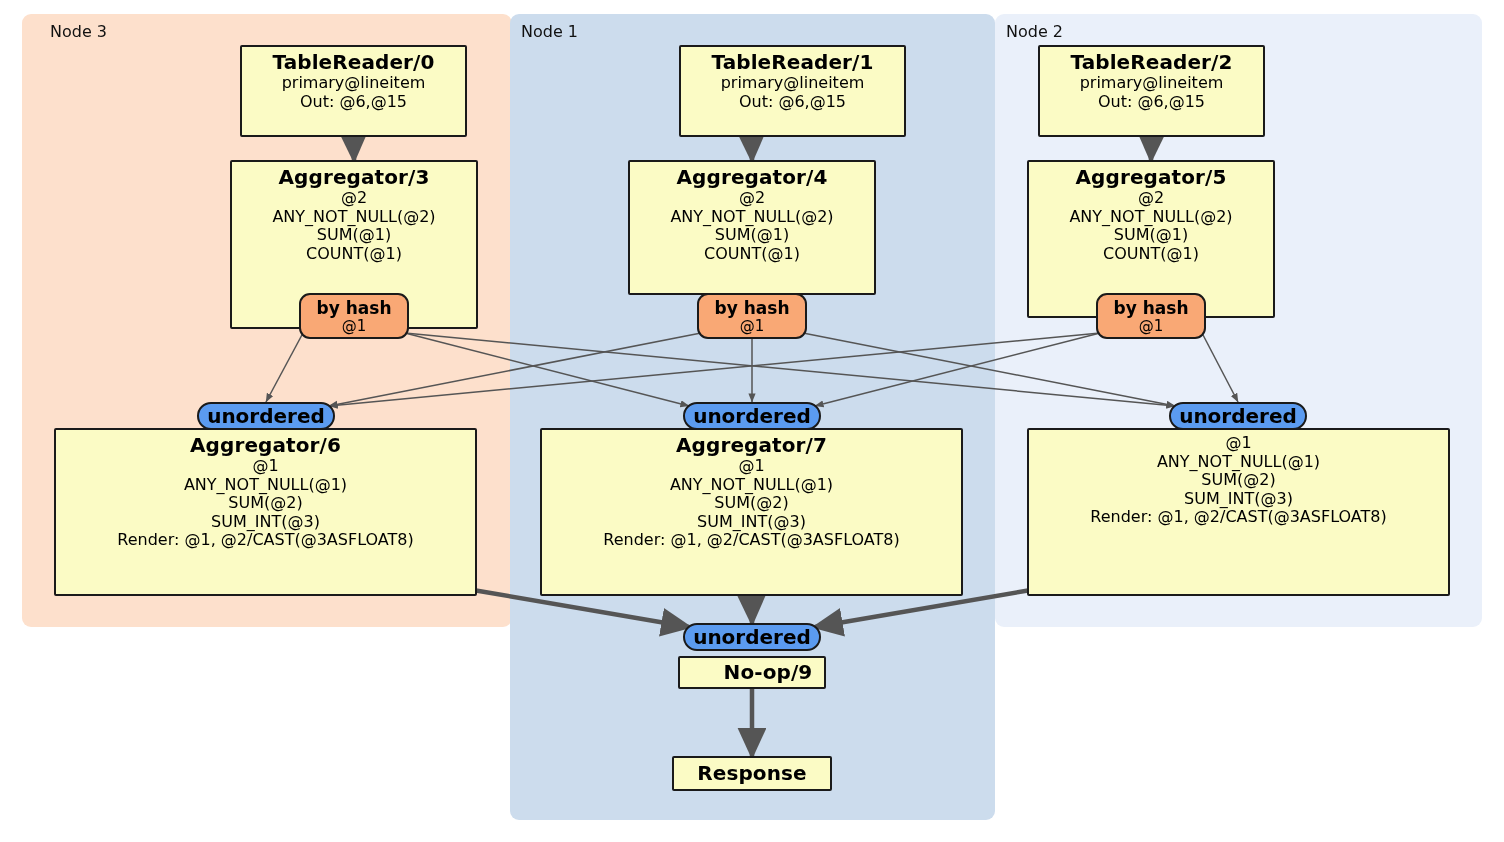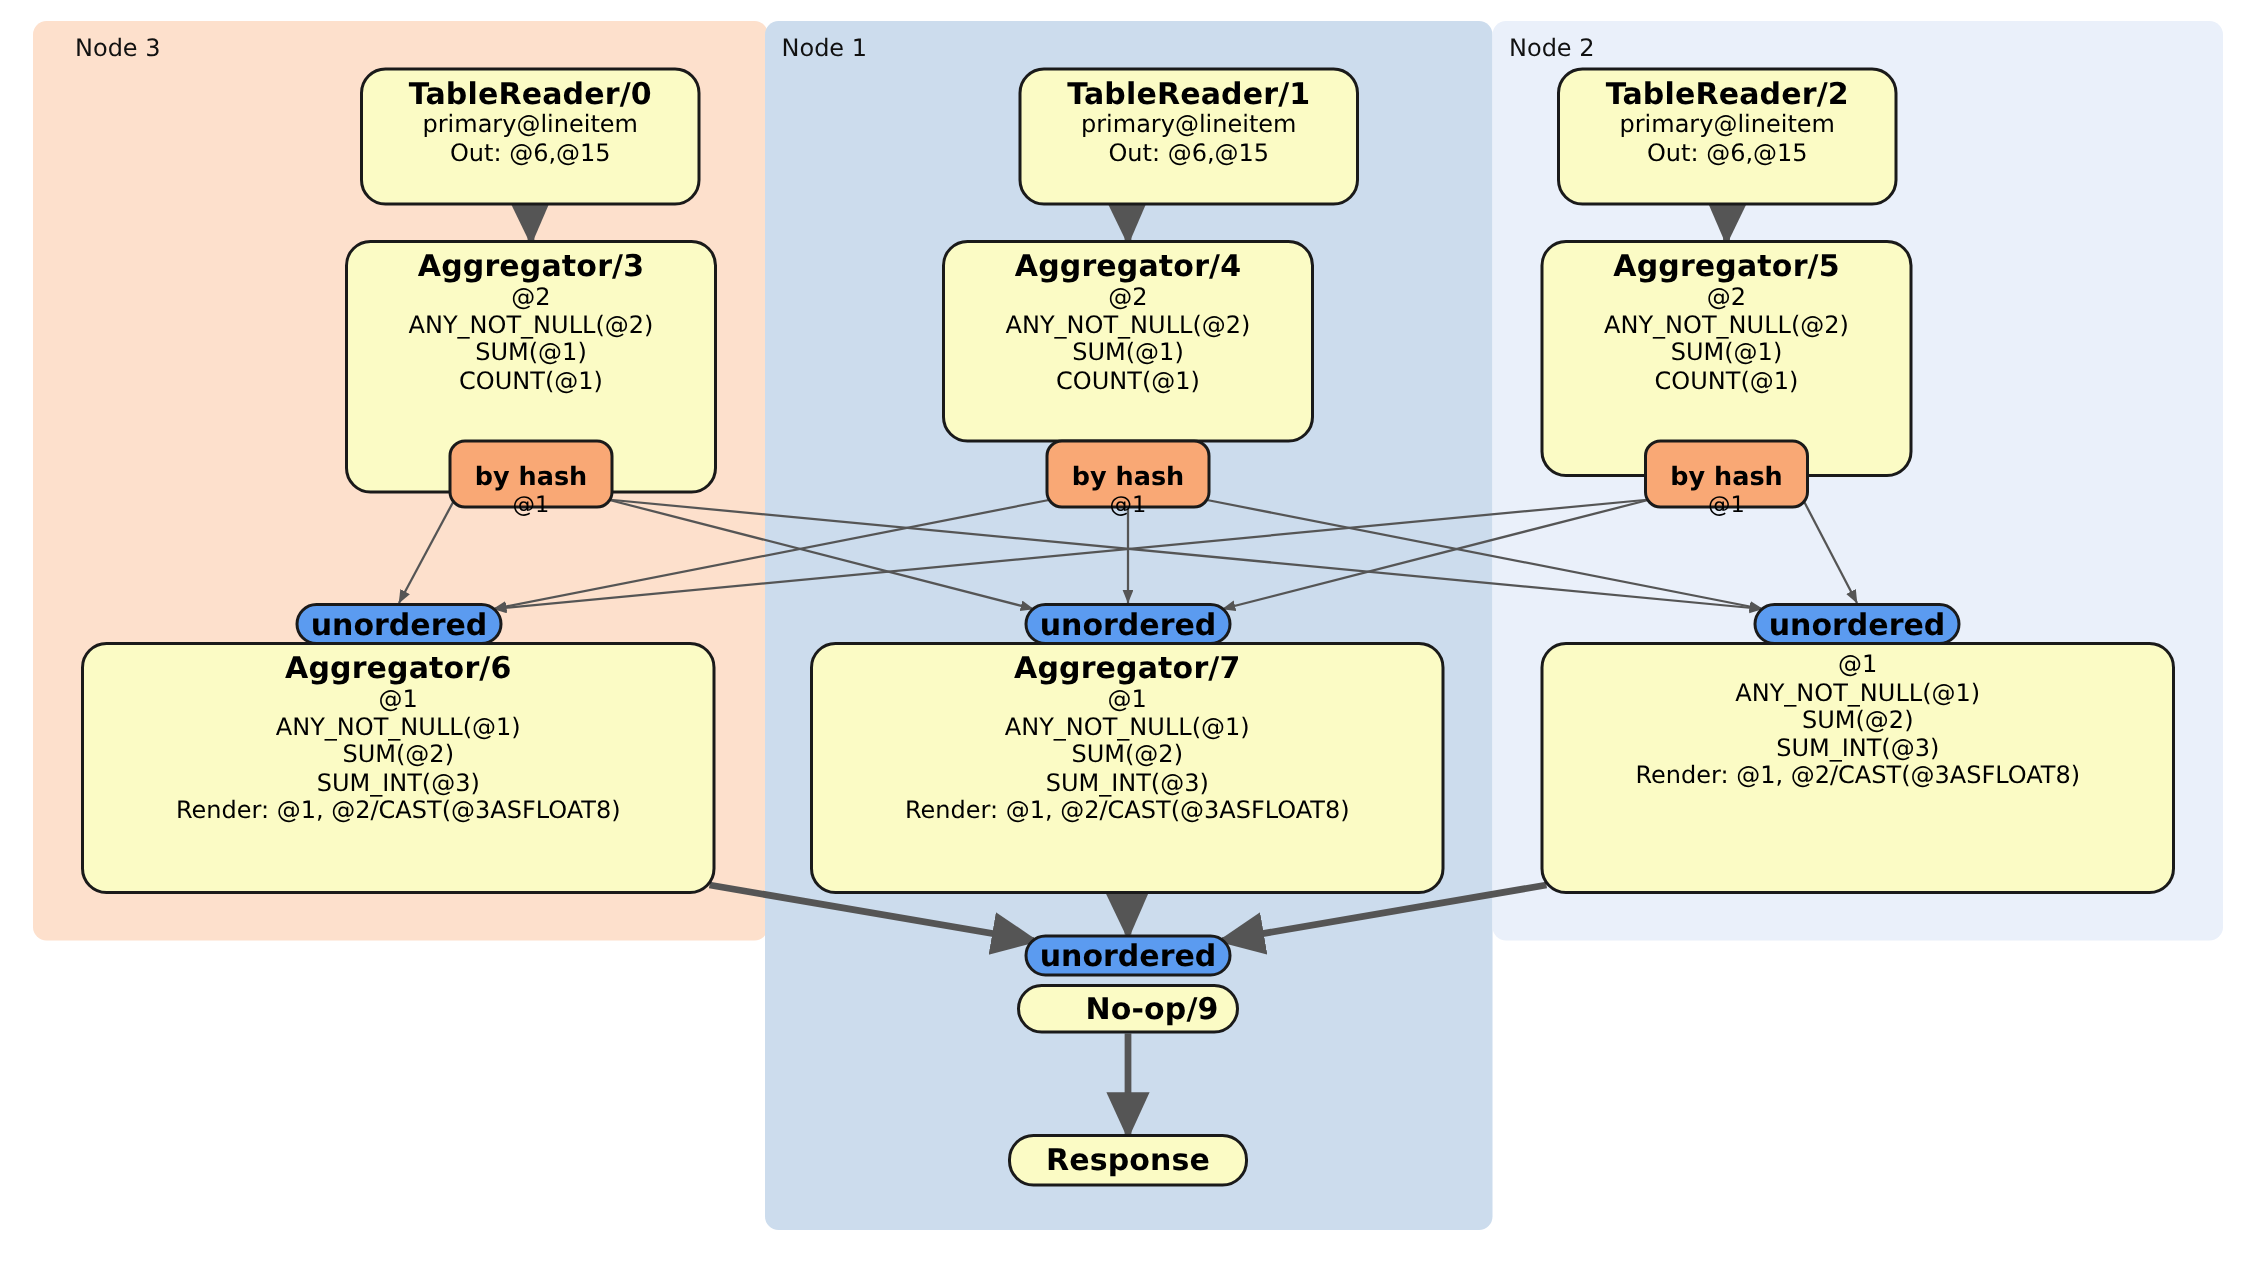--- a/index.html
+++ b/index.html
@@ -6,30 +6,30 @@
   body{width:1504px;height:842px;overflow:hidden;
        font-family:"DejaVu Sans","Liberation Sans",sans-serif;}
   #canvas{position:relative;width:1504px;height:842px;}
   #edges{position:absolute;left:0;top:0;width:1504px;height:842px;}
 
   .panel{position:absolute;border-radius:9px;}
   .panel-label{position:absolute;font-size:16px;color:#111;
                font-family:"DejaVu Sans","Liberation Sans",sans-serif;}
 
   .box{position:absolute;box-sizing:border-box;background:#fbfbc5;
-       border:2px solid #1a1a1a;border-radius:17px;
+       border:2px solid #1a1a1a;border-radius:2px;
        text-align:center;color:#000;line-height:1.16;
        padding-top:4px;padding-bottom:4px;}
   .box .ttl{font-weight:bold;font-size:20px;letter-spacing:.1px;}
   .box .ln{font-size:16px;}
   .box.compact{display:flex;align-items:center;justify-content:center;padding:0;}
 
   .pill{position:absolute;box-sizing:border-box;border:2px solid #1a1a1a;
         text-align:center;color:#000;}
-  .pill.hash{background:#f9a875;border-radius:11px;padding-top:14px;}
+  .pill.hash{background:#f9a875;border-radius:11px;padding-top:4px;}
   .pill.hash .ttl{font-weight:bold;font-size:17px;line-height:1.1;}
   .pill.hash .ln{font-size:15px;line-height:1.1;}
   .pill.unord{background:#5b9bf0;border-radius:15px;
                display:flex;align-items:center;justify-content:center;
                font-weight:bold;font-size:20px;}
 </style>
 </head>
 <body>
 
 <div id="canvas">

